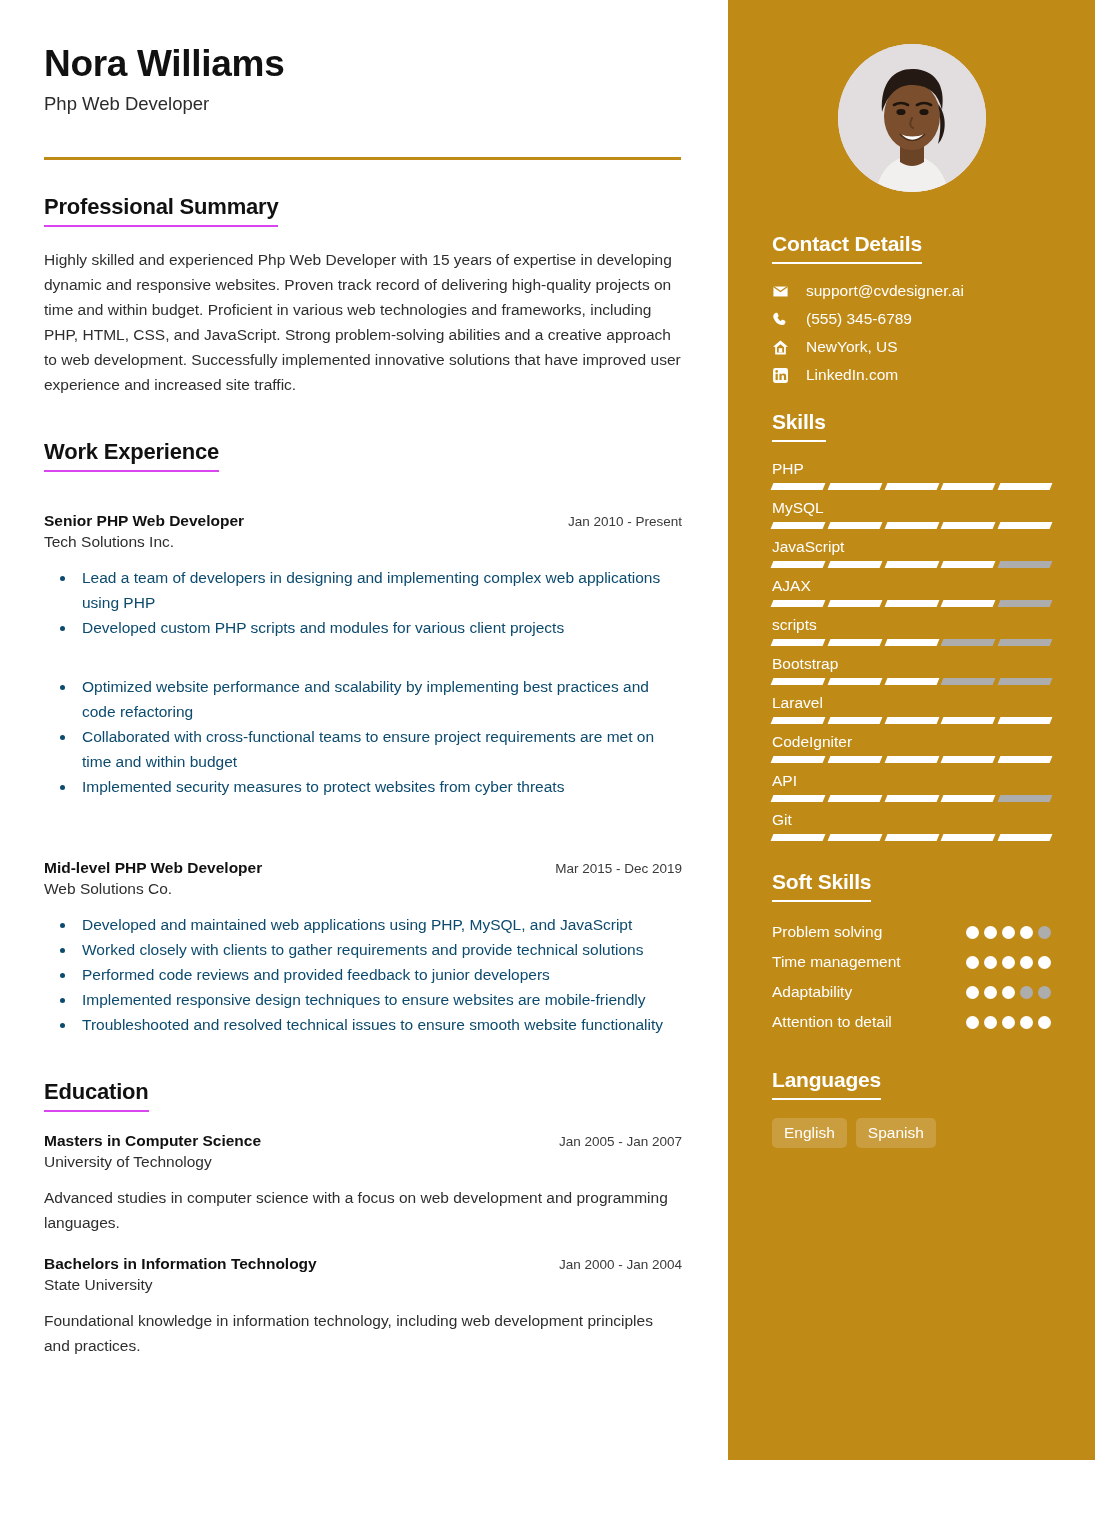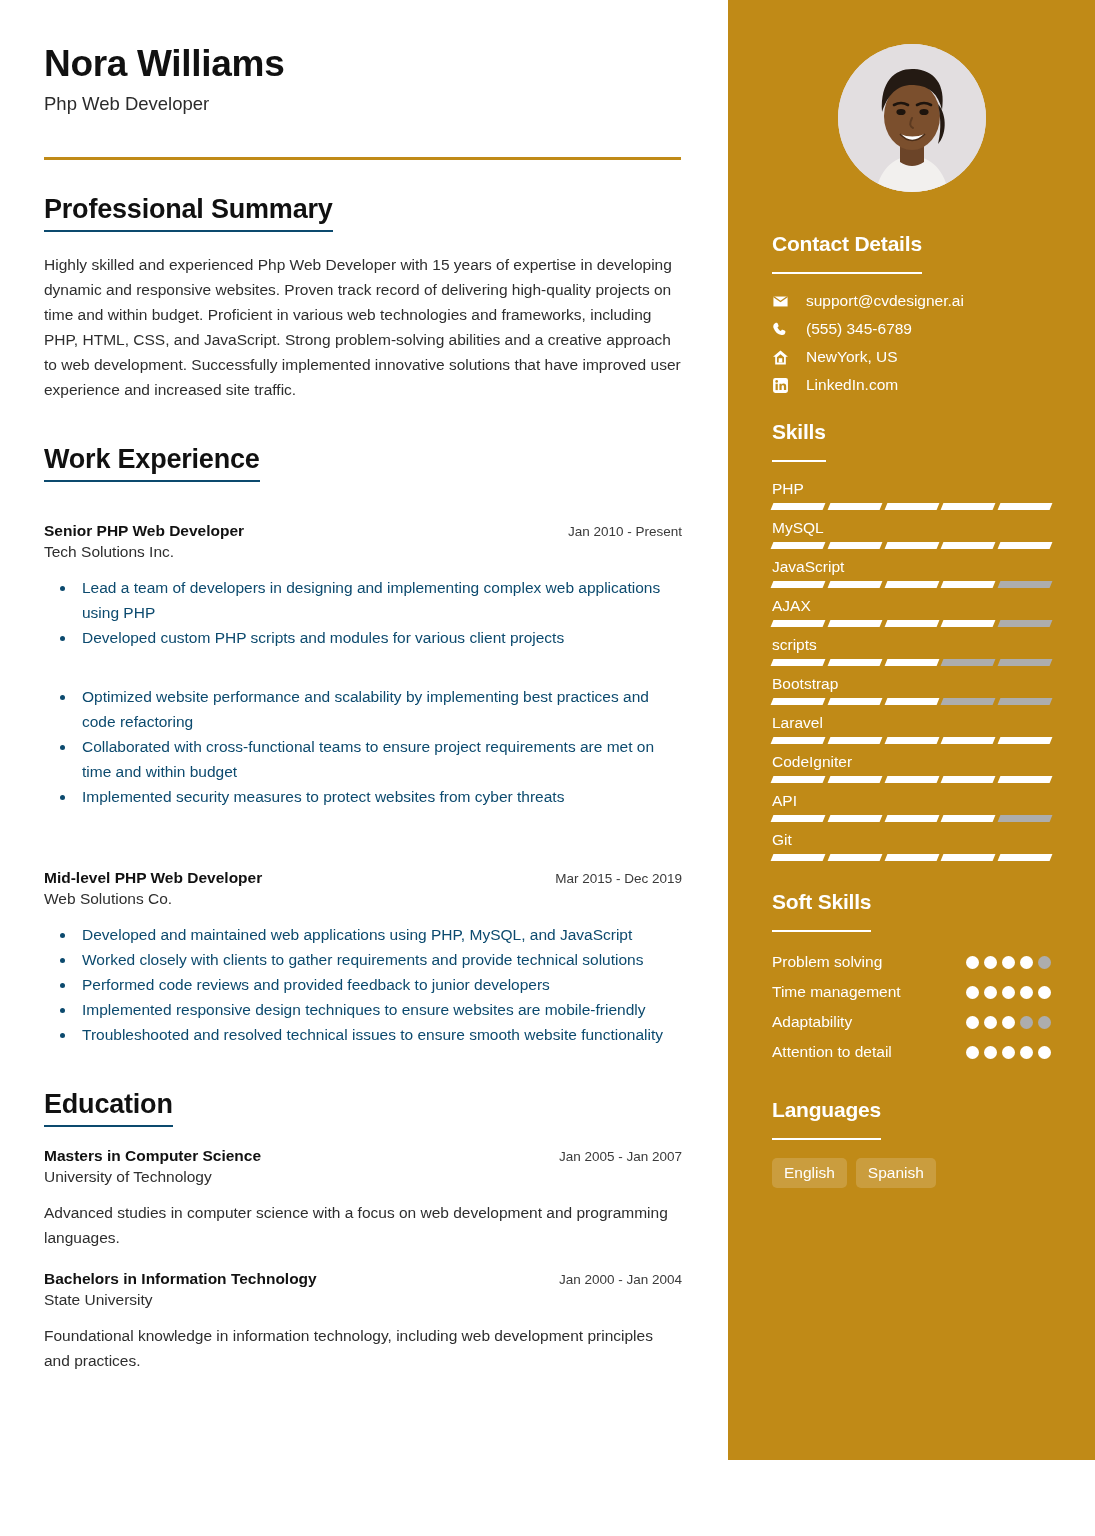--- a/index.html
+++ b/index.html
@@ -47,26 +47,26 @@
     height: 3px;
     background: #c08a17;
     margin-top: 42px;
     margin-bottom: 34px;
     width: 637px;
   }
 
   .section { margin-bottom: 6px; }
 
   .section-title {
-    font-size: 27px;
+    font-size: 22px;
     font-weight: bold;
     color: #111111;
     display: inline-block;
     padding-bottom: 5px;
-    border-bottom: 2px solid #0c4a6e;
+    border-bottom: 2px solid #d946ef;
     margin-bottom: 20px;
     letter-spacing: -0.2px;
   }
 
   .summary-text {
     font-size: 15.5px;
     line-height: 25px;
     color: #2e2e2e;
   }
 
@@ -146,21 +146,21 @@
     overflow: hidden;
     position: relative;
   }
   .avatar svg { display: block; width: 148px; height: 148px; }
 
   .side-title {
     font-size: 21px;
     font-weight: bold;
     color: #ffffff;
     display: inline-block;
-    padding-bottom: 16px;
+    padding-bottom: 6px;
     border-bottom: 2px solid #ffffff;
     margin-bottom: 18px;
     letter-spacing: -0.2px;
   }
 
   .contact-list { margin-bottom: 26px; }
   .contact-row {
     display: flex;
     align-items: center;
     margin-bottom: 10px;

